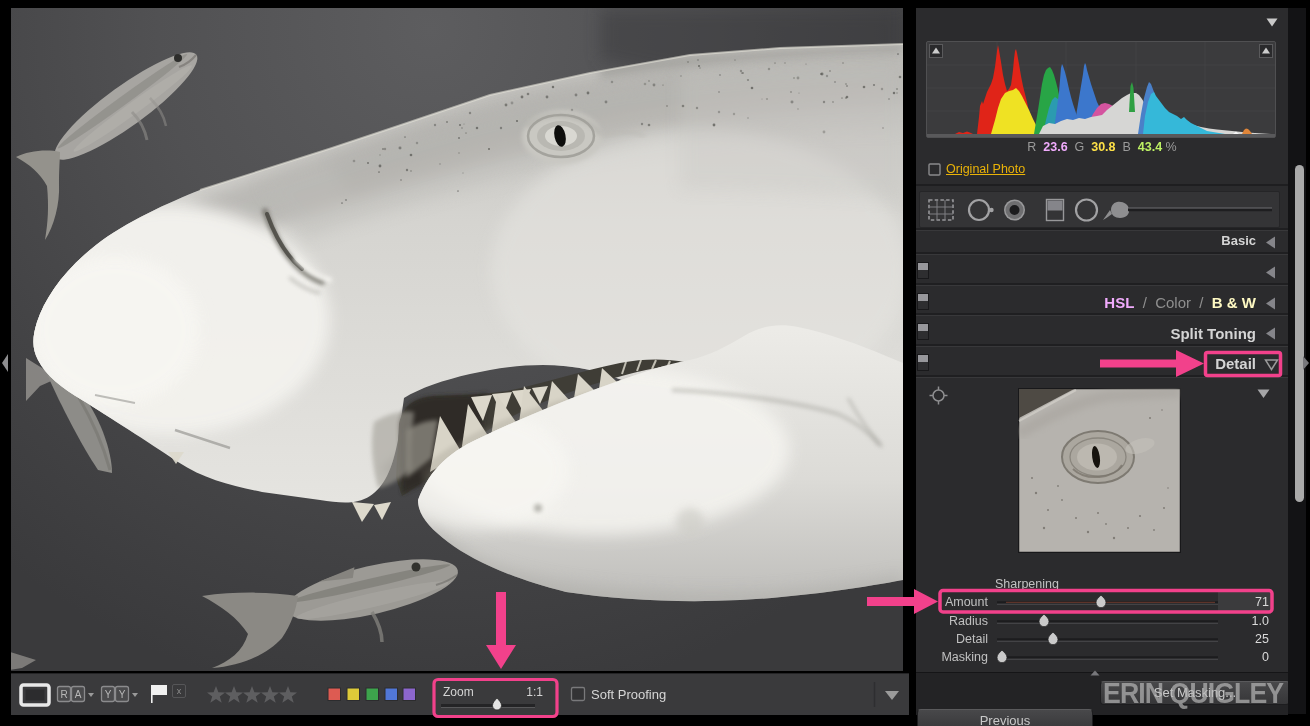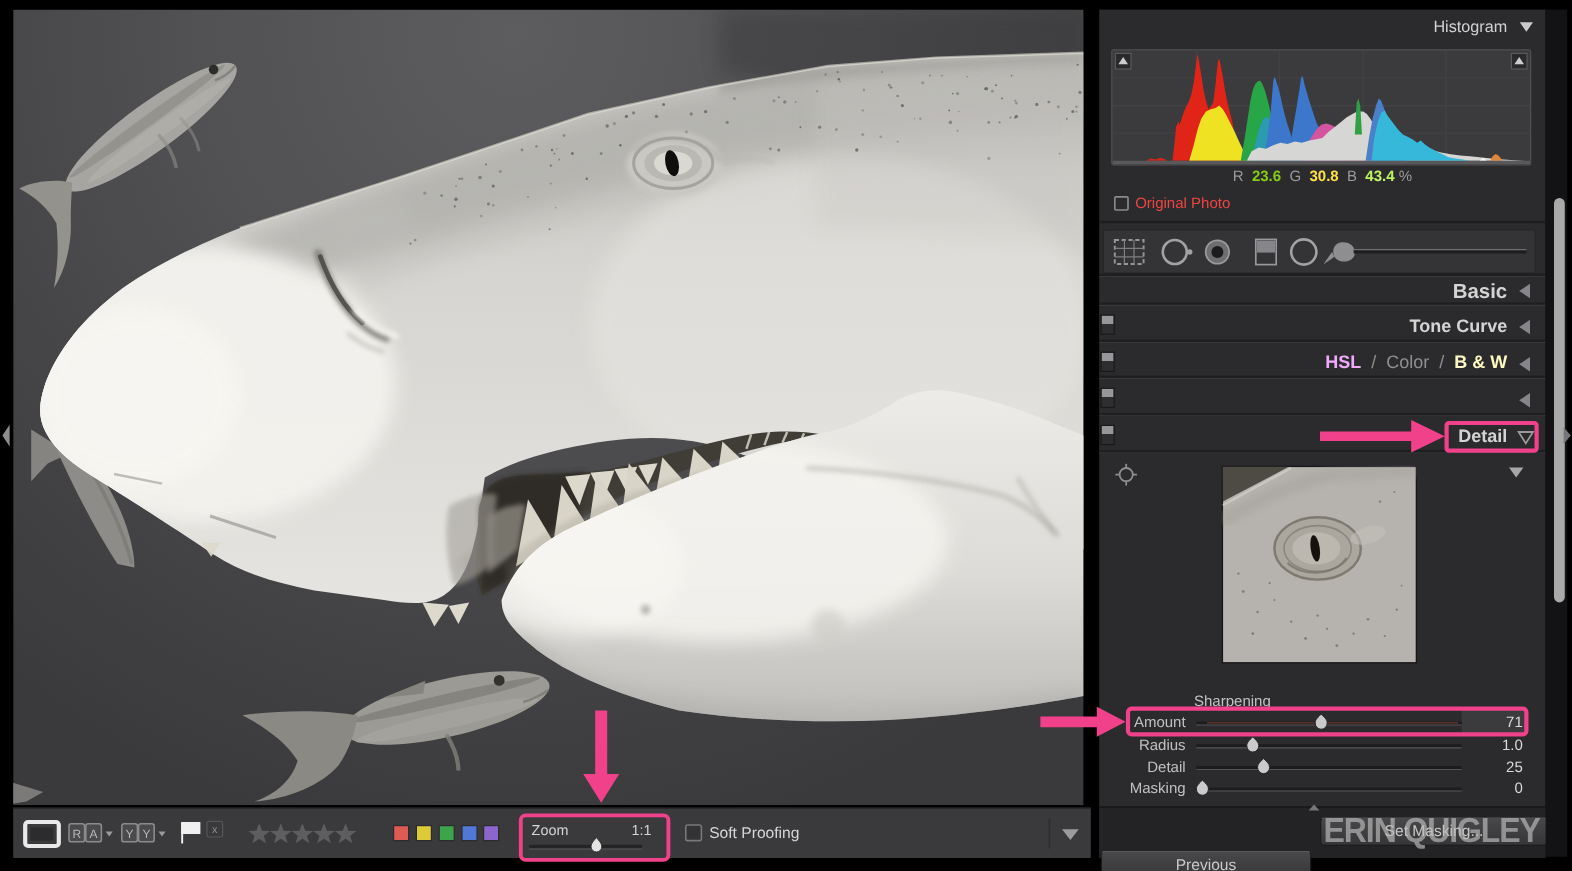--- a/index.html
+++ b/index.html
@@ -357,21 +357,20 @@
     <rect x="560.5" y="13.5" width="13" height="13" rx="1.5" fill="#333335" stroke="#79797b" stroke-width="1.3"></rect>
     <text x="580" y="24.5" font-size="13" fill="#d6d6d6" font-family="Liberation Sans">Soft Proofing</text>
 
     <line x1="863.5" y1="8" x2="863.5" y2="33" stroke="#2e2e30" stroke-width="1.5"></line>
     <path d="M874,17 L888,17 L881,26 Z" fill="#9b9b9b"></path>
   </svg>
 </div>
 
 <div class="abs" id="panel" style="left:916px;top:8px;width:372px;height:706px;background:#2b2b2d;">
 
-  <div class="abs" style="left:0;top:7px;width:340px;text-align:right;font-size:13.5px;color:#d2d2d2;">Histogram</div>
   <svg class="abs" style="left:350px;top:10px" width="12" height="9">
       <path d="M0.5,0.5 L11.5,0.5 L6,8.5 Z" fill="#c9c9c9"></path>
     </svg>
 
   <div class="abs" style="left:10px;top:33px;width:348px;height:95px;background:#3b3b3d;border:1px solid #505052;border-radius:2px;">
     <svg class="abs" style="left:0;top:0" width="348" height="95" viewBox="0 0 348 95">
       <g stroke="#434345" stroke-width="1">
         <line x1="70" y1="0" x2="70" y2="95"></line>
           <line x1="139" y1="0" x2="139" y2="95"></line>
         <line x1="209" y1="0" x2="209" y2="95"></line>
@@ -396,27 +395,27 @@
       <rect x="0" y="92" width="348" height="3" fill="#59595b"></rect>
 
       <rect x="2.5" y="2.5" width="13" height="13" fill="#2a2a2c" stroke="#5a5a5c" stroke-width="1"></rect>
       <path d="M9,5.5 L13,11.5 L5,11.5 Z" fill="#cdcdcd"></path>
       <rect x="332.5" y="2.5" width="13" height="13" fill="#2a2a2c" stroke="#5a5a5c" stroke-width="1"></rect>
       <path d="M339,5.5 L343,11.5 L335,11.5 Z" fill="#cdcdcd"></path>
     </svg>
   </div>
 
   <div class="abs" style="left:0;top:132px;width:372px;text-align:center;font-size:12.5px;color:#9a9a9a;">
-    R&nbsp;&nbsp;<b style="color:#84cc16">23.6</b>&nbsp;&nbsp;G&nbsp;&nbsp;<b style="color:#fde047">30.8</b>&nbsp;&nbsp;B&nbsp;&nbsp;<b style="color:#bef264">43.4</b>&nbsp;%
+    R&nbsp;&nbsp;<b style="color:#f0abfc">23.6</b>&nbsp;&nbsp;G&nbsp;&nbsp;<b style="color:#fde047">30.8</b>&nbsp;&nbsp;B&nbsp;&nbsp;<b style="color:#bef264">43.4</b>&nbsp;%
   </div>
 
   <svg class="abs" style="left:12px;top:155px" width="13" height="13">
       <rect x="1" y="1" width="11" height="11" rx="1" fill="none" stroke="#8a8a8c" stroke-width="1.4"></rect>
     </svg>
-  <div class="abs" style="left:30px;top:154px;font-size:12.5px;color:#ef4444;">Original Photo</div>
+  <div class="abs" style="left:30px;top:154px;font-size:12.5px;color:#eab308;text-decoration:underline;">Original Photo</div>
 
   <div class="abs" style="left:0;top:176px;width:372px;height:2px;background:#1e1e20;"></div>
 
   <div class="abs" style="left:3px;top:183px;width:359px;height:35px;background:#343436;border:1px solid #252527;border-radius:2px;">
     <svg class="abs" style="left:0;top:0" width="359" height="35" viewBox="0 0 359 35">
 
       <rect x="9" y="8" width="24" height="20" fill="none" stroke="#96969a" stroke-width="1.6" stroke-dasharray="3.5,2.2"></rect>
       <line x1="17" y1="8" x2="17" y2="28" stroke="#7e7e82" stroke-width="1"></line>
       <line x1="25" y1="8" x2="25" y2="28" stroke="#7e7e82" stroke-width="1"></line>
       <line x1="9" y1="15" x2="33" y2="15" stroke="#7e7e82" stroke-width="1"></line>
@@ -441,23 +440,23 @@
     </svg>
   </div>
 
   <div class="abs" style="left:0;top:220px;width:372px;height:2px;background:#1f1f21;border-bottom:1px solid #38383a;"></div>
   <div class="abs" style="left:0;top:244px;width:372px;height:2px;background:#1f1f21;border-bottom:1px solid #38383a;"></div>
   <div class="abs" style="left:0;top:275px;width:372px;height:2px;background:#1f1f21;border-bottom:1px solid #38383a;"></div>
   <div class="abs" style="left:0;top:305px;width:372px;height:2px;background:#1f1f21;border-bottom:1px solid #38383a;"></div>
   <div class="abs" style="left:0;top:336px;width:372px;height:2px;background:#1f1f21;border-bottom:1px solid #38383a;"></div>
   <div class="abs" style="left:0;top:367px;width:372px;height:2px;background:#1f1f21;border-bottom:1px solid #38383a;"></div>
 
-  <div class="abs" style="left:0;top:225px;width:340px;text-align:right;font-size:17px;font-weight:bold;color:#d4d4d4;">Basic</div>
-  <div class="abs" style="left:0;top:255.5px;width:340px;text-align:right;font-size:15px;font-weight:bold;color:#d4d4d4;">Tone Curve</div>
+  <div class="abs" style="left:0;top:225px;width:340px;text-align:right;font-size:13px;font-weight:bold;color:#d4d4d4;">Basic</div>
   <div class="abs" style="left:0;top:286px;width:340px;text-align:right;font-size:15px;color:#8f8f8f;"><b style="color:#f0abfc">HSL</b>&nbsp; / &nbsp;Color&nbsp; / &nbsp;<b style="color:#fef9c3">B &amp; W</b></div>
+  <div class="abs" style="left:0;top:316.5px;width:340px;text-align:right;font-size:15px;font-weight:bold;color:#d4d4d4;">Split Toning</div>
   <div class="abs" style="left:0;top:347px;width:340px;text-align:right;font-size:15px;font-weight:bold;color:#d4d4d4;">Detail</div>
 
   <svg class="abs" style="left:347px;top:228px" width="14" height="13">
       <path d="M12,0.5 L3,6.5 L12,12.5 Z" fill="#85858a"></path>
     </svg>
   <svg class="abs" style="left:347px;top:258px" width="14" height="13">
       <path d="M12,0.5 L3,6.5 L12,12.5 Z" fill="#85858a"></path>
     </svg>
   <svg class="abs" style="left:347px;top:289px" width="14" height="13">
       <path d="M12,0.5 L3,6.5 L12,12.5 Z" fill="#85858a"></path>

